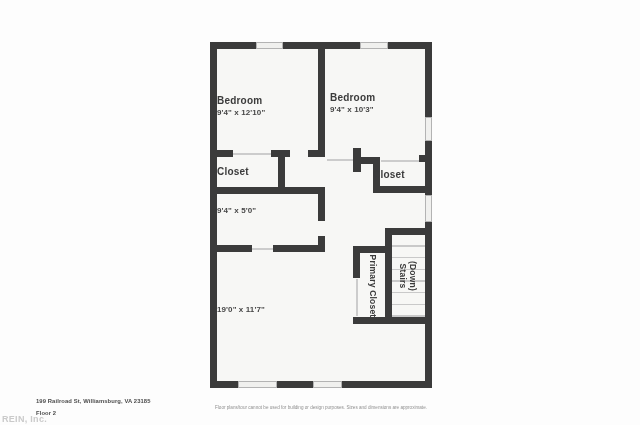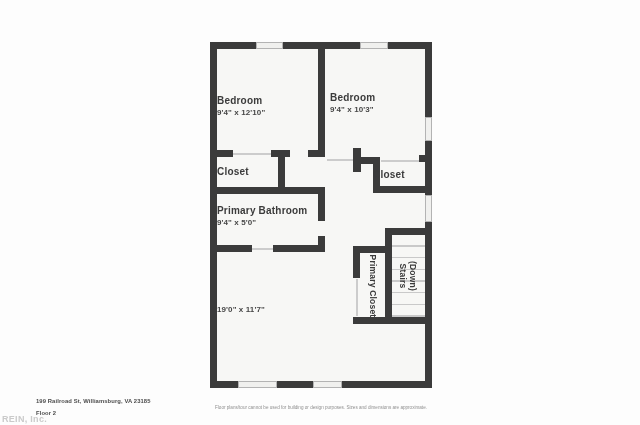--- a/index.html
+++ b/index.html
@@ -102,21 +102,20 @@
 
     <div class="rlabel" style="left:217px;top:166px;width:61px">
       <div class="rname">Closet</div>
     </div>
 
     <div class="rlabel" style="left:373px;top:169px;width:52px">
       <div class="rname">Closet</div>
     </div>
 
     <div class="rlabel" style="left:217px;top:205px;width:101px">
-      <div class="rname">Primary Bathroom</div>
       <div class="rdims">9'4" x 5'0"</div>
     </div>
 
     <div class="rlabel" style="left:217px;top:304px;width:193px">
       <div class="rdims">19'0" x 11'7"</div>
     </div>
 
     <div class="vlabel" style="left:323px;top:280px;width:100px;height:12px">
       <span>Primary Closet</span>
     </div>

